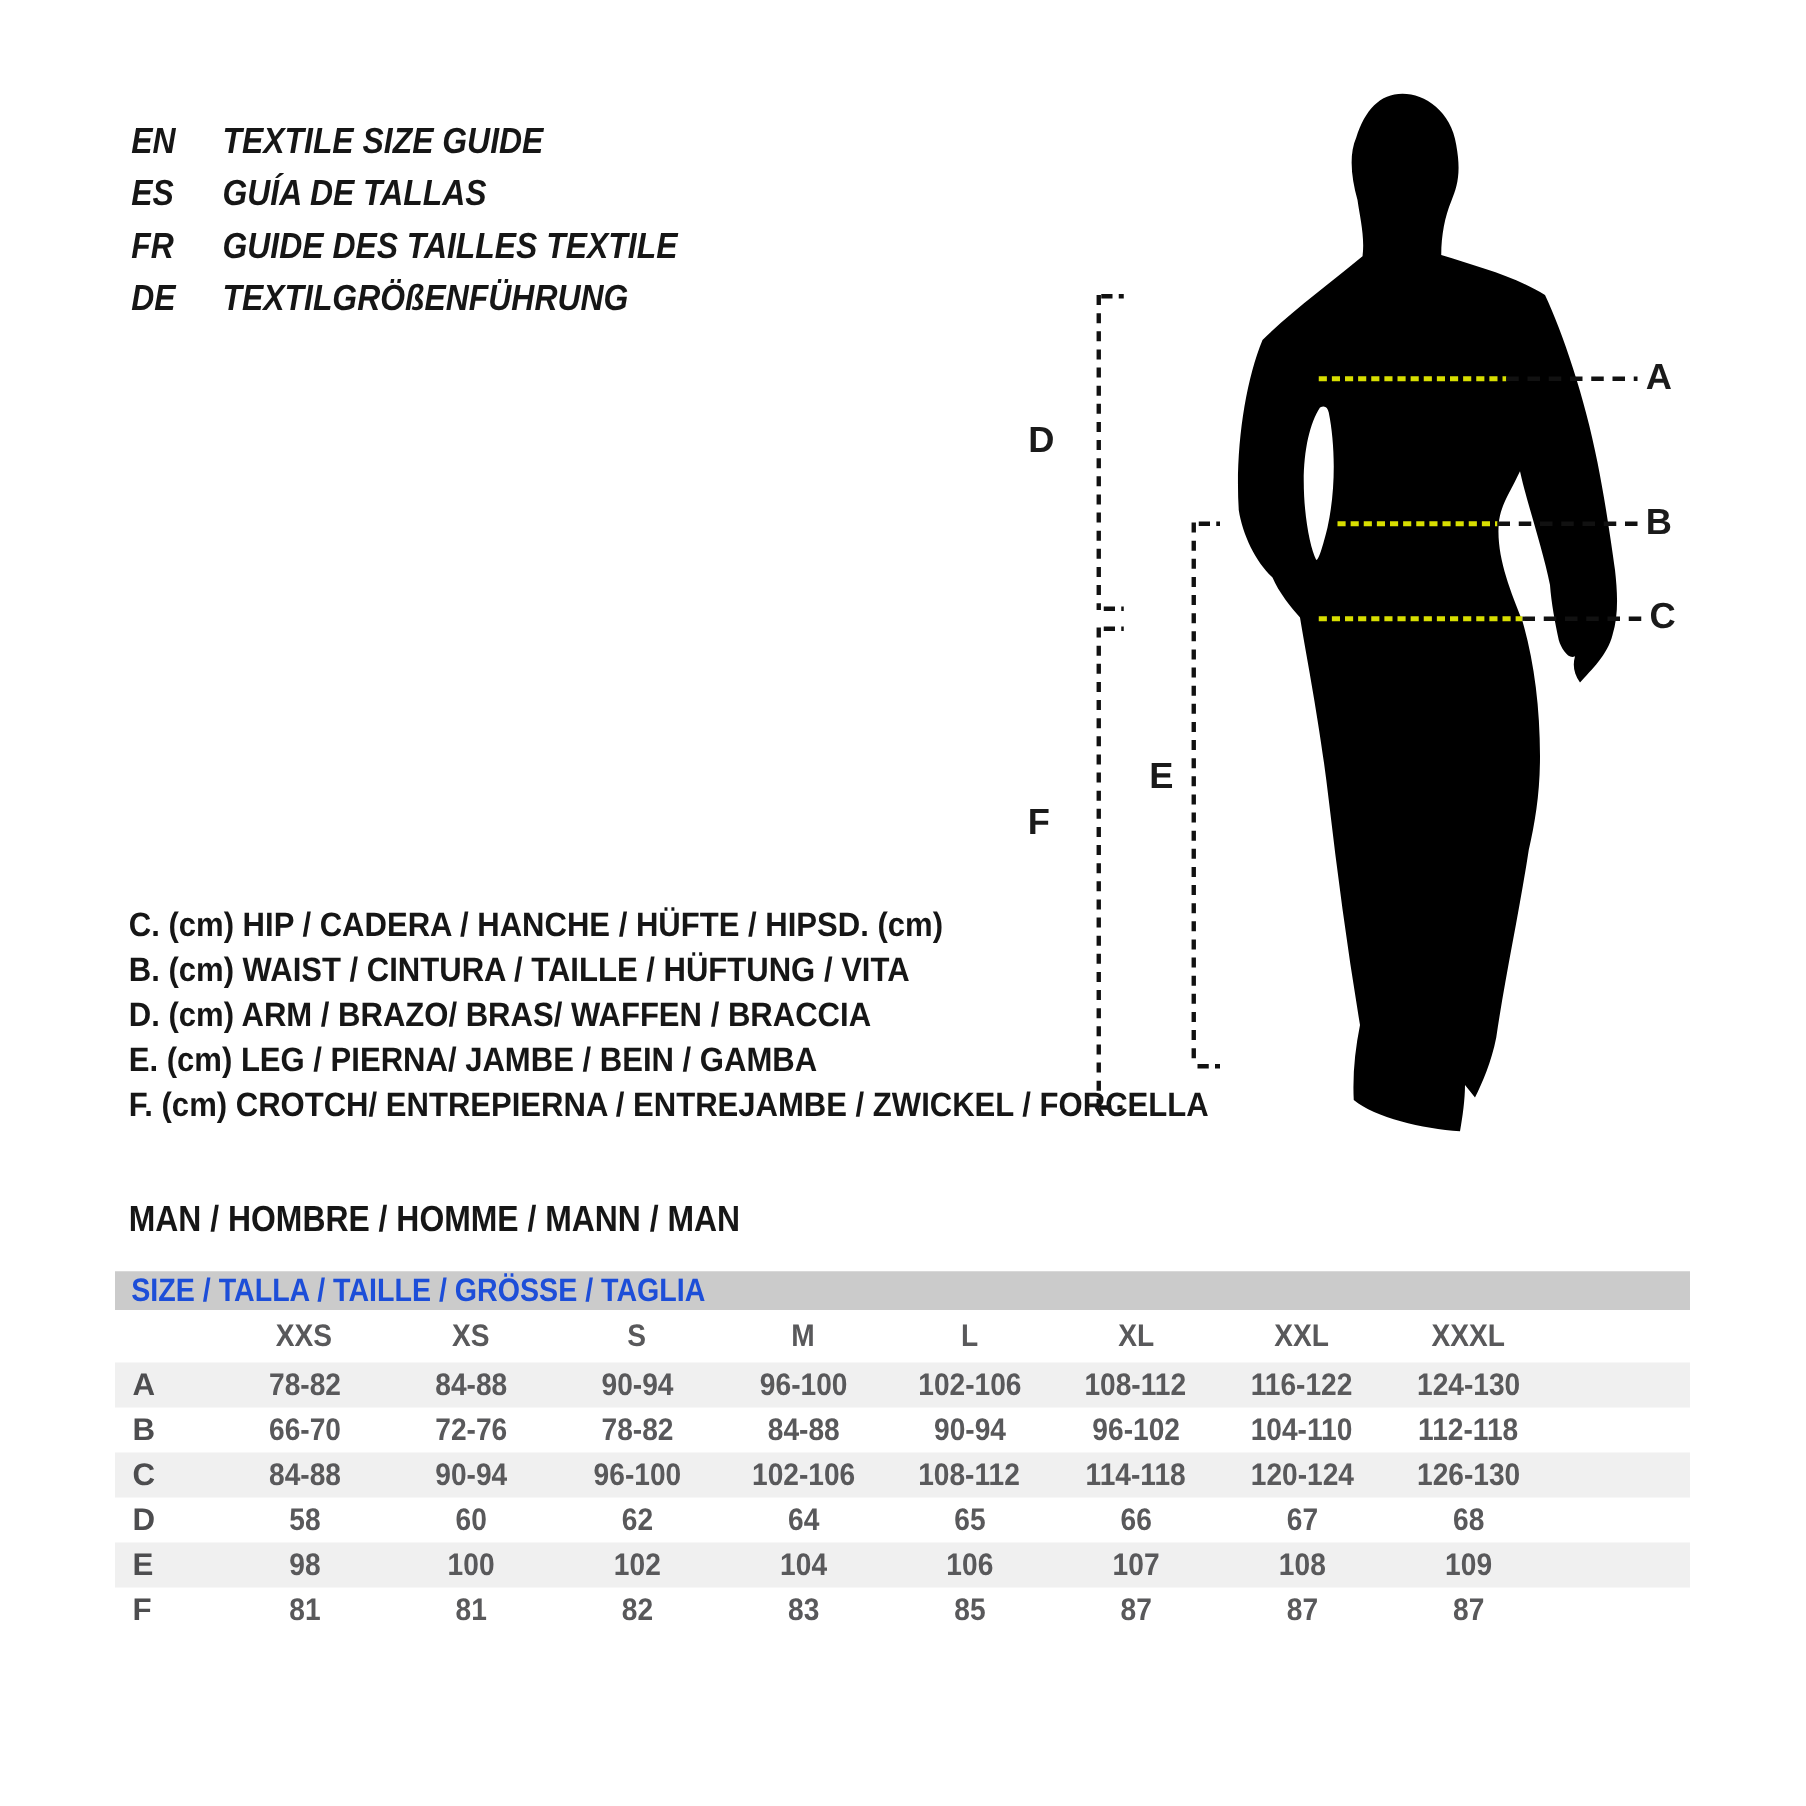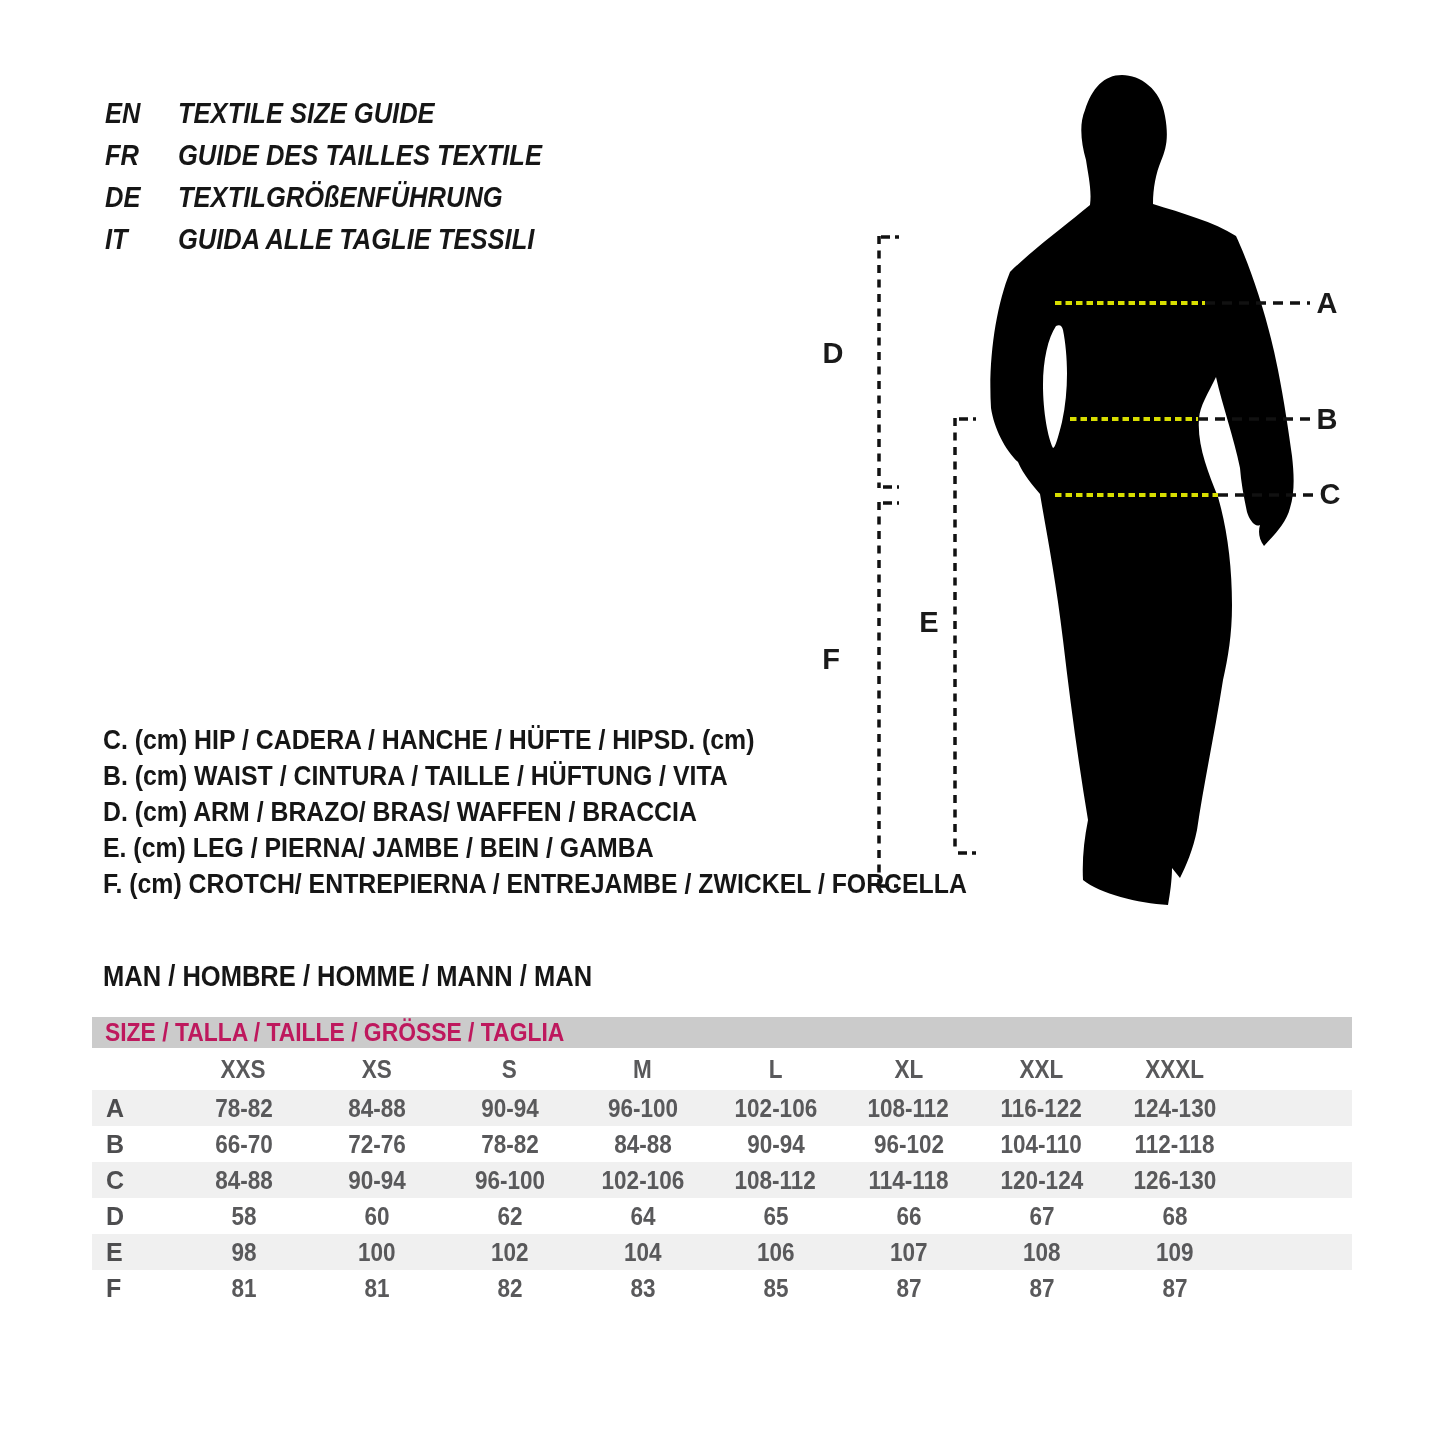--- a/index.html
+++ b/index.html
@@ -28,21 +28,21 @@
   
   .figure-svg{position:absolute;left:820px;top:60px;width:625px;height:880px;}
   .figure-letter{
     position:absolute;transform:translate(-50%,-50%);
     font-size:29px;font-weight:bold;color:#1a1a1a;line-height:1;
   }
 
   
   .size-table{position:absolute;left:92px;top:1017px;width:1260px;font-weight:bold;}
   .table-header-bar{
-    height:31px;background:#cbcbcb;color:#be185d;
+    height:31px;background:#cbcbcb;color:#1d4ed8;
     display:flex;padding-left:13px;box-sizing:border-box;
   }
   .table-header-bar span{font-size:26px;}
   .trow{display:grid;grid-template-columns:85px repeat(8,133px) 1fr;align-items:center;}
   .trow.sizes{height:42px;}
   .trow.datarow{height:36px;}
   .trow.striped{background:#f0f0f0;}
   .tcell{text-align:center;font-size:25px;color:#59595b;}
   .tcell.rowlabel{text-align:left;padding-left:14px;color:#4d4d4f;}
 </style>
@@ -50,30 +50,30 @@
 <body>
 
 <div class="canvas">
 
   <section class="lang-block">
     <div class="lang-row">
       <span class="code cond">EN</span>
       <span class="ltitle cond">TEXTILE SIZE GUIDE</span>
     </div>
     <div class="lang-row">
+      <span class="code cond">ES</span>
+      <span class="ltitle cond">GUÍA DE TALLAS</span>
+    </div>
+    <div class="lang-row">
       <span class="code cond">FR</span>
       <span class="ltitle cond">GUIDE DES TAILLES TEXTILE</span>
     </div>
     <div class="lang-row">
       <span class="code cond">DE</span>
       <span class="ltitle cond">TEXTILGRÖßENFÜHRUNG</span>
-    </div>
-    <div class="lang-row">
-      <span class="code cond">IT</span>
-      <span class="ltitle cond">GUIDA ALLE TAGLIE TESSILI</span>
     </div>
   </section>
 
   <svg class="figure-svg" viewBox="0 0 625 880" xmlns="http://www.w3.org/2000/svg">
     <path fill="#000000" fill-rule="evenodd" d="
       M302,15
       C320,15 341,29 345,56
       C349,78 346,89 341,101
       C336,113 333,128 333,144
       C362,153 394,162 416,176

